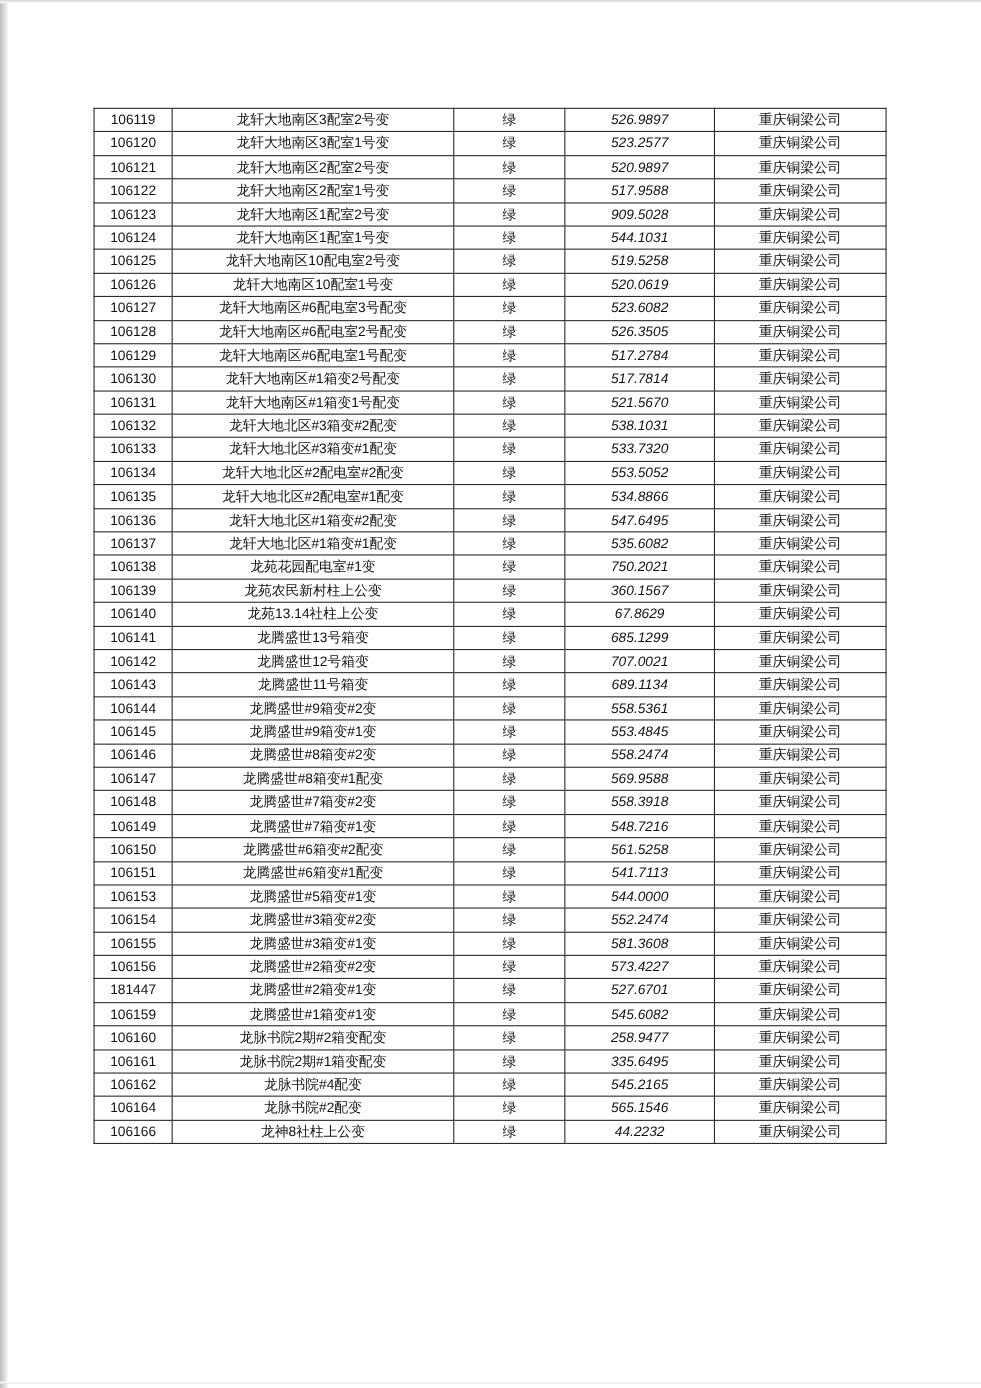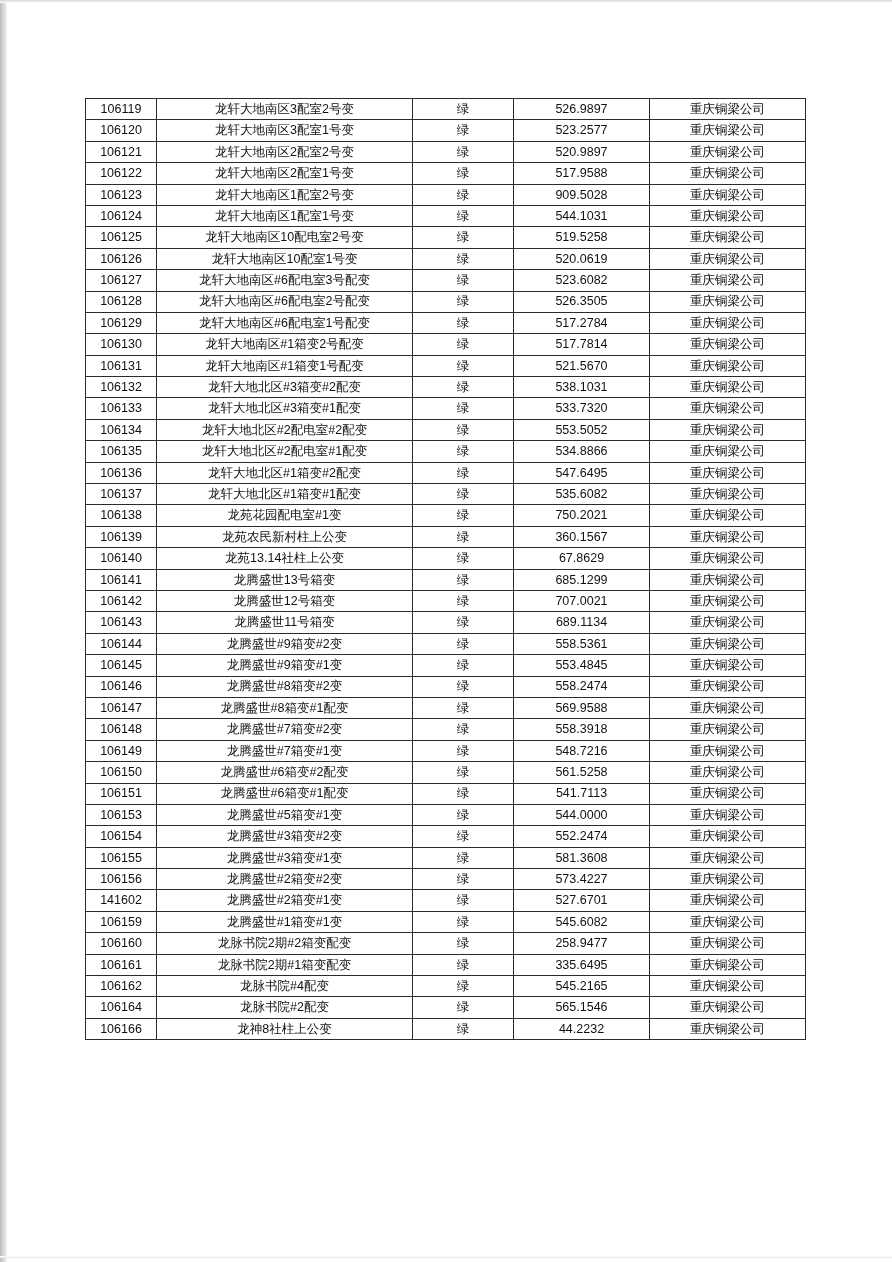--- a/index.html
+++ b/index.html
@@ -51,21 +51,21 @@
     font-size: 12.5px;
     line-height: 1;
     text-align: center;
     white-space: nowrap;
     overflow: hidden;
     color: #111111;
   }
   td.col-id      { width: 70px; }
   td.col-name    { width: 255px; }
   td.col-status  { width: 100px; }
-  td.col-value   { width: 135px; text-align: right; padding-right: 46px; }
+  td.col-value   { width: 135px; text-align: right; padding-right: 46px; font-style: italic; }
   td.col-company { width: 155px; }
 </style>
 </head>
 <body>
 
 <div class="edge-left"></div>
 <div class="edge-top"></div>
 <div class="edge-bottom"></div>
 
 <div class="table-wrap">
@@ -324,21 +324,21 @@
           <td class="col-company">重庆铜梁公司</td>
         </tr>
         <tr>
           <td class="col-id">106156</td>
           <td class="col-name">龙腾盛世#2箱变#2变</td>
           <td class="col-status">绿</td>
           <td class="col-value">573.4227</td>
           <td class="col-company">重庆铜梁公司</td>
         </tr>
         <tr>
-          <td class="col-id">141602</td>
+          <td class="col-id">181447</td>
           <td class="col-name">龙腾盛世#2箱变#1变</td>
           <td class="col-status">绿</td>
           <td class="col-value">527.6701</td>
           <td class="col-company">重庆铜梁公司</td>
         </tr>
         <tr>
           <td class="col-id">106159</td>
           <td class="col-name">龙腾盛世#1箱变#1变</td>
           <td class="col-status">绿</td>
           <td class="col-value">545.6082</td>

